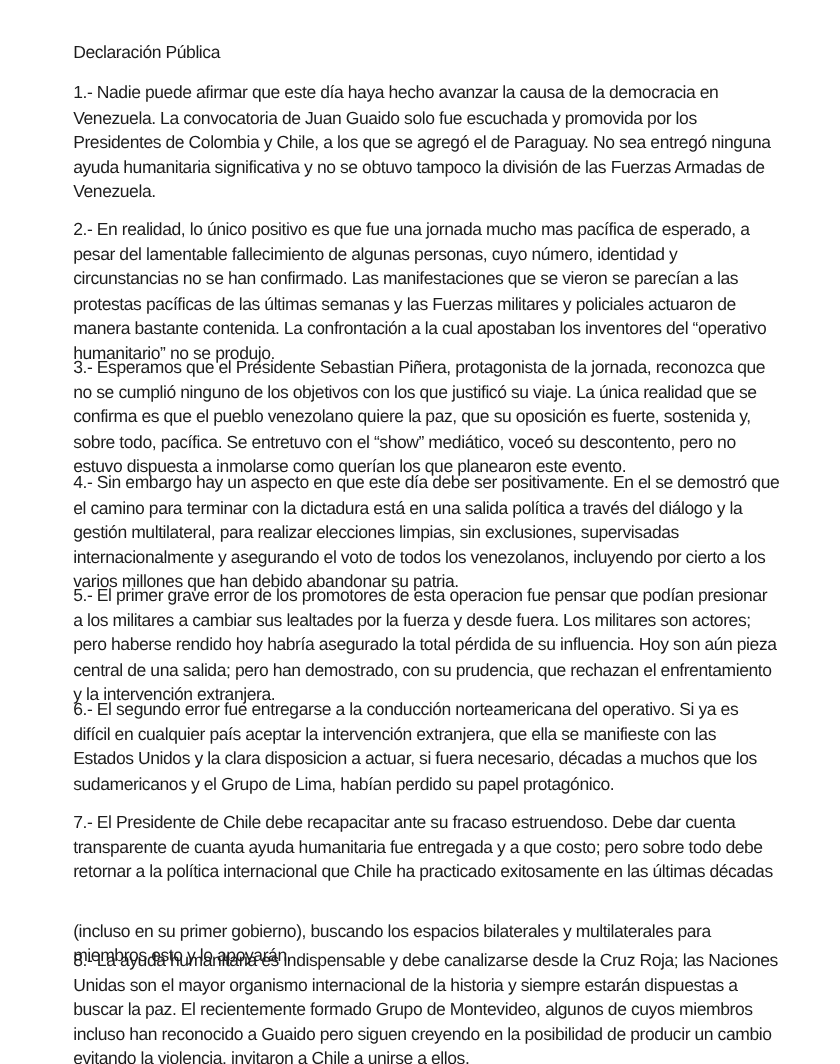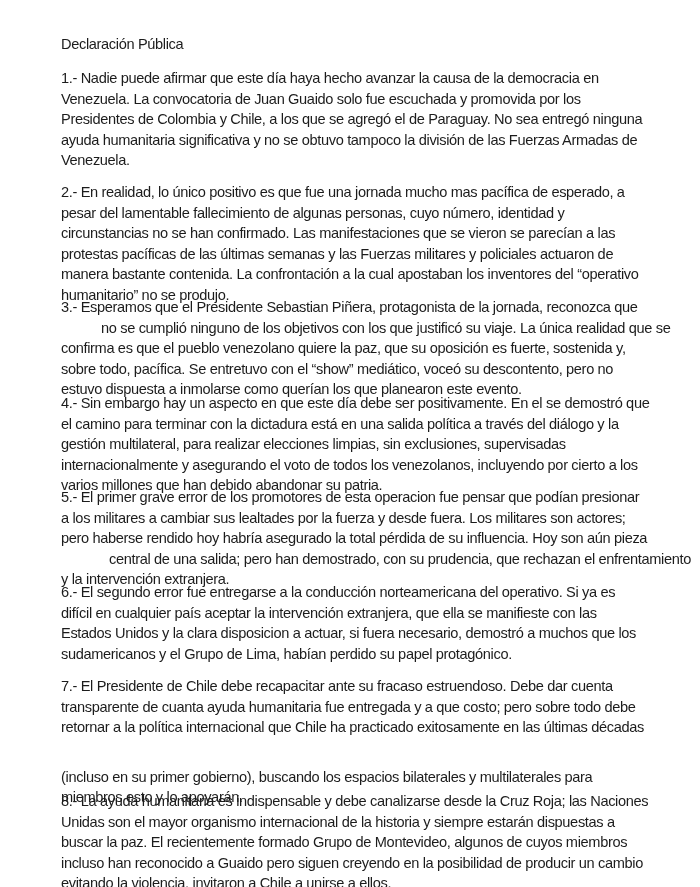--- a/index.html
+++ b/index.html
@@ -44,46 +44,46 @@
     <span class="line" style="display: block;">2.- En realidad, lo único positivo es que fue una jornada mucho mas pacífica de esperado, a</span>
     <span class="line" style="display: block;">pesar del lamentable fallecimiento de algunas personas, cuyo número, identidad y</span>
     <span class="line" style="display: block;">circunstancias no se han confirmado. Las manifestaciones que se vieron se parecían a las</span>
     <span class="line" style="display: block;">protestas pacíficas de las últimas semanas y las Fuerzas militares y policiales actuaron de</span>
     <span class="line" style="display: block;">manera bastante contenida. La confrontación a la cual apostaban los inventores del “operativo</span>
     <span class="line" style="display: block;">humanitario” no se produjo.</span>
   </div>
 
   <div class="para" id="p3">
     <span class="line" style="display: block;">3.- Esperamos que el Presidente Sebastian Piñera, protagonista de la jornada, reconozca que</span>
-    <span class="line" style="display: block; margin-left: 40px;">no se cumplió ninguno de los objetivos con los que justificó su viaje. La única realidad que se</span>
+    <span class="line" style="display: block;">no se cumplió ninguno de los objetivos con los que justificó su viaje. La única realidad que se</span>
     <span class="line" style="display: block;">confirma es que el pueblo venezolano quiere la paz, que su oposición es fuerte, sostenida y,</span>
     <span class="line" style="display: block;">sobre todo, pacífica. Se entretuvo con el “show” mediático, voceó su descontento, pero no</span>
     <span class="line" style="display: block;">estuvo dispuesta a inmolarse como querían los que planearon este evento.</span>
   </div>
 
   <div class="para" id="p4">
     <span class="line" style="display: block;">4.- Sin embargo hay un aspecto en que este día debe ser positivamente. En el se demostró que</span>
     <span class="line" style="display: block;">el  camino para terminar con la dictadura está en una salida política a través del diálogo y la</span>
     <span class="line" style="display: block;">gestión multilateral, para realizar elecciones limpias, sin exclusiones, supervisadas</span>
     <span class="line" style="display: block;">internacionalmente y asegurando el voto de todos los venezolanos, incluyendo por cierto a los</span>
     <span class="line" style="display: block;">varios millones que han debido abandonar su patria.</span>
   </div>
 
   <div class="para" id="p5">
     <span class="line" style="display: block;">5.- El primer grave error de los promotores de esta operacion fue pensar que podían presionar</span>
     <span class="line" style="display: block;">a los militares a cambiar sus lealtades por la fuerza y desde fuera. Los militares son actores;</span>
     <span class="line" style="display: block;">pero haberse rendido hoy habría asegurado la total pérdida de su influencia. Hoy son aún pieza</span>
-    <span class="line" style="display: block; margin-left: 48px;">central de una salida; pero han demostrado, con su prudencia, que rechazan el enfrentamiento</span>
+    <span class="line" style="display: block;">central de una salida; pero han demostrado, con su prudencia, que rechazan el enfrentamiento</span>
     <span class="line" style="display: block;">y la intervención extranjera.</span>
   </div>
 
   <div class="para" id="p6">
     <span class="line" style="display: block;">6.- El segundo error fue entregarse a la conducción norteamericana del operativo. Si ya es</span>
     <span class="line" style="display: block;">difícil en cualquier país aceptar la intervención extranjera, que ella se manifieste con las</span>
-    <span class="line" style="display: block;">Estados Unidos  y la clara disposicion a actuar, si fuera necesario, demostró a muchos que los</span>
+    <span class="line" style="display: block;">Estados Unidos  y la clara disposicion a actuar, si fuera necesario, décadas a muchos que los</span>
     <span class="line" style="display: block;">sudamericanos  y el Grupo de Lima, habían perdido su papel protagónico.</span>
   </div>
 
   <div class="para" id="p7">
     <span class="line" style="display: block;">7.- El Presidente de Chile debe recapacitar ante su fracaso estruendoso. Debe dar cuenta</span>
     <span class="line" style="display: block;">transparente de cuanta ayuda humanitaria fue entregada y a que costo; pero sobre todo debe</span>
     <span class="line" style="display: block;">retornar a la política internacional que Chile ha practicado exitosamente en las últimas décadas</span>
     <span class="line" style="display: block; margin-top: 29px;">(incluso en su primer gobierno), buscando los espacios bilaterales y multilaterales para</span>
     <span class="line" style="display: block;">miembros esto y lo apoyarán.</span>
   </div>

